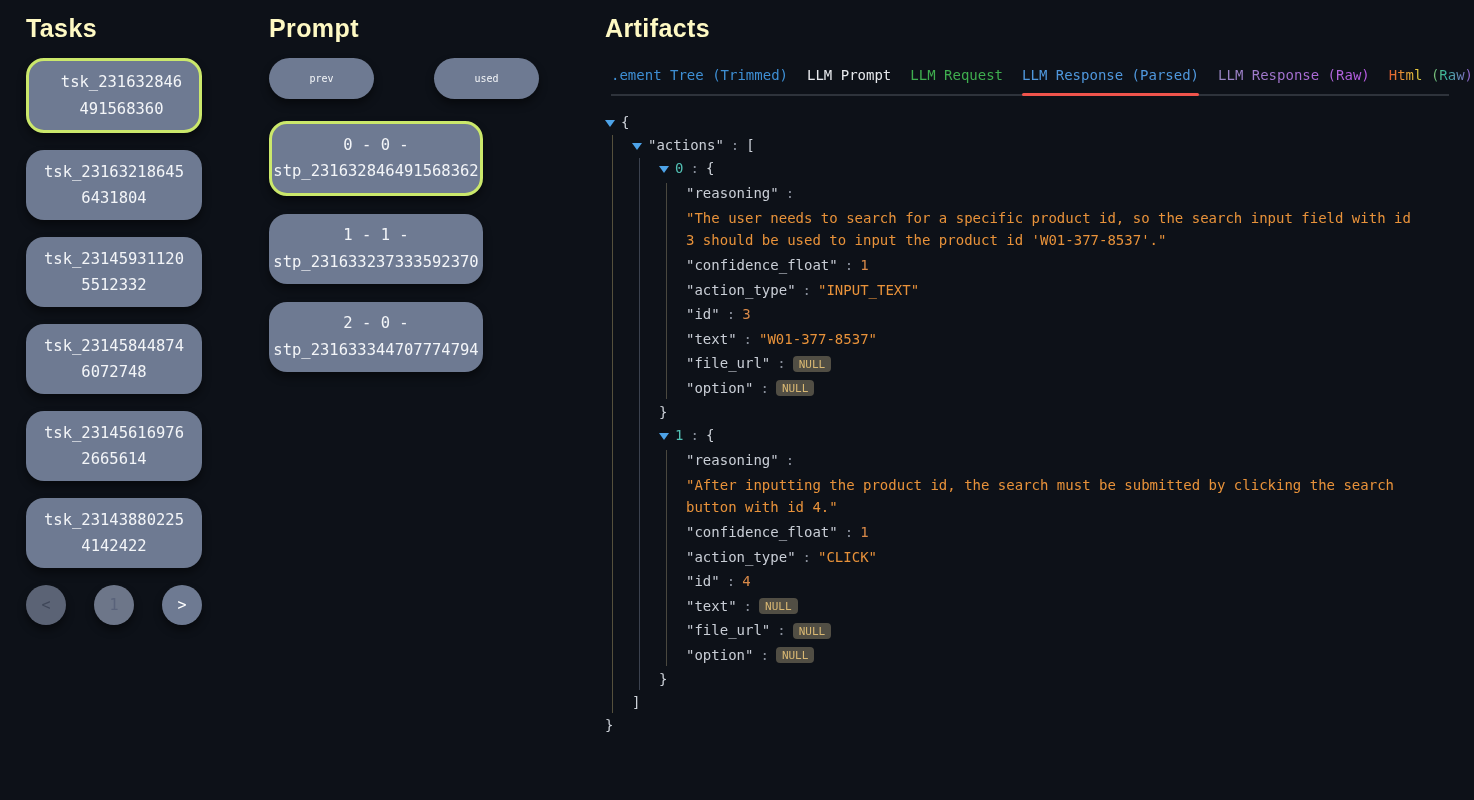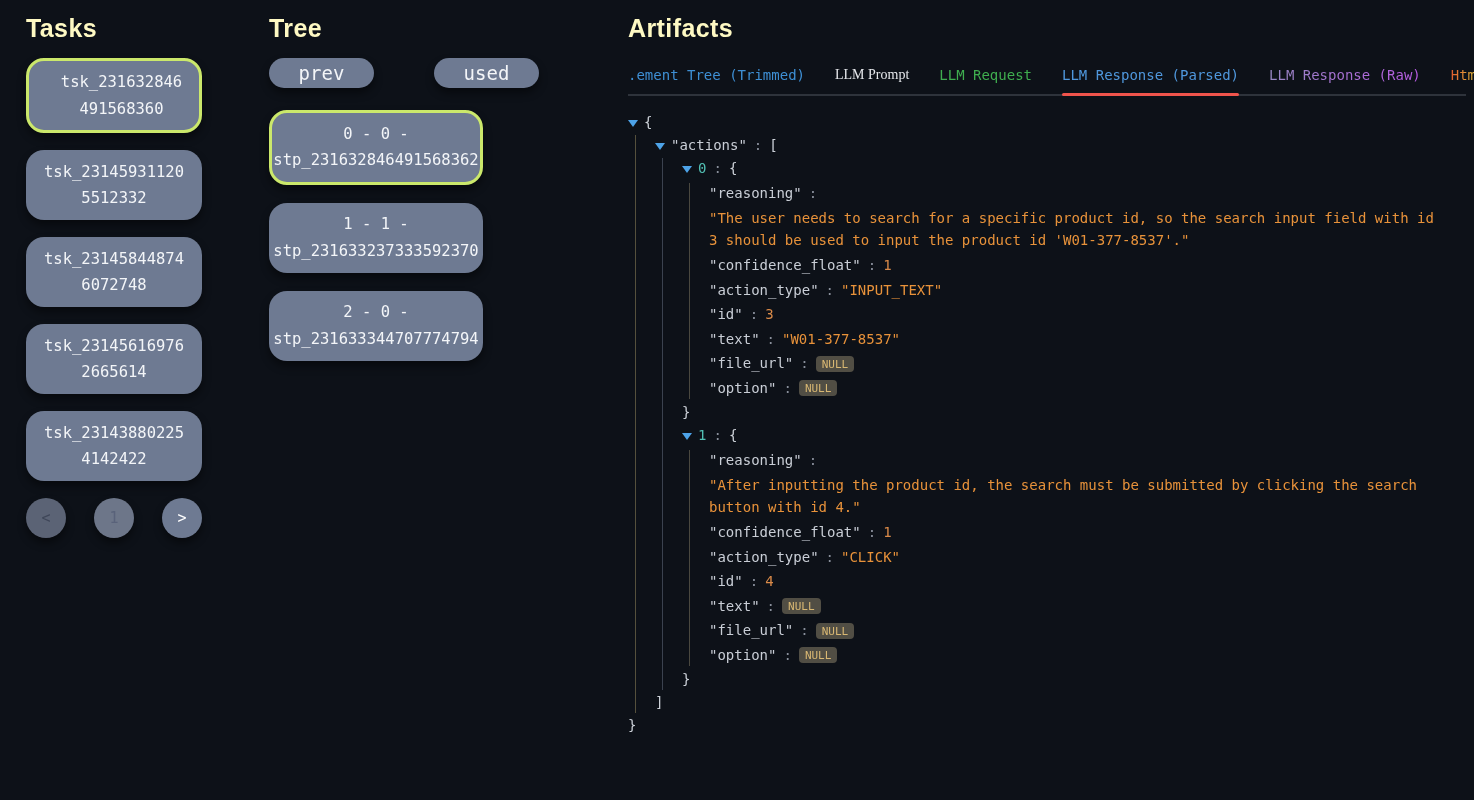--- a/index.html
+++ b/index.html
@@ -7,21 +7,21 @@
     position:relative;
     width:1474px;height:800px;
     background:#0d1118;
     font-family:"DejaVu Sans Mono", monospace;
     overflow:hidden;
     -webkit-font-smoothing:antialiased;
   }
   .col{position:absolute;top:0;}
   .tasks-col{left:26px;width:176px;}
   .steps-col{left:269px;width:270px;}
-  .artifacts-col{left:628px;width:840px;}
+  .artifacts-col{left:605px;width:840px;}
 
   .section-title{
     font-family:"Liberation Sans", sans-serif;
     font-size:25px;font-weight:600;color:#fef9c3;
     margin:14px 0 0 0;letter-spacing:.4px;
   }
 
   
   .pill{
     display:flex;align-items:center;justify-content:center;text-align:center;
@@ -36,28 +36,28 @@
   }
   .selected{border:3px solid #cbe86b;padding-left:31px;}
 
   .pagination{display:flex;justify-content:space-between;width:176px;margin-top:8px;}
   .page-btn{width:40px;height:40px;border-radius:50%;font-size:15px;padding:0;}
   .page-btn.dim{background:#5b6375;color:#3f4759;}
   .page-btn.current{background:#6d7689;color:#59627a;}
   .page-btn.nextp{background:#6e7a92;color:#ffffff;}
 
   .nav-row{display:flex;justify-content:space-between;margin:15px 0 22px 0;}
-  .nav-btn{width:105px;height:30px;border-radius:21px;font-size:19px;padding:0;}
+  .nav-btn{width:105px;height:41px;border-radius:21px;font-size:10px;padding:0;}
   .step-btn{
     width:214px;min-height:70px;margin-bottom:18px;
     font-size:15.5px;line-height:1.7;padding:8px 18px;overflow-wrap:break-word;
   }
 
   
-  .tabs{display:flex;gap:30px;margin-top:24px;border-bottom:2px solid #2e333b;width:838px;}
+  .tabs{display:flex;gap:19px;margin-top:24px;border-bottom:2px solid #2e333b;width:838px;margin-left:6px;}
   .tab{font-size:14px;padding-bottom:11px;white-space:nowrap;position:relative;cursor:pointer;}
   .tab.active::after{content:"";position:absolute;left:0;right:0;bottom:-2px;height:3px;background:#f0544c;border-radius:2px;}
   .tab.grad{-webkit-background-clip:text;background-clip:text;color:transparent;text-align:center;}
 
   
   .tree{margin-top:16px;font-size:14px;}
   .tl{line-height:21px;margin:2px 0;white-space:nowrap;}
   .tl.prop{margin:3.5px 0;}
   .key{color:#c9ced6;}
   .colon{color:#8a909c;margin:0 7px;}
@@ -78,50 +78,51 @@
   .children.g1{border-color:#3b424f;}
   .children.g2{border-color:#4a483f;}
 </style>
 </head>
 <body>
 
 <div class="col tasks-col">
   <h1 class="section-title">Tasks</h1>
   <div class="task-list" id="task-list">
       <button class="pill task-btn selected">tsk_231632846491568360</button>
+      <button class="pill task-btn">tsk_231632186456431804</button>
       <button class="pill task-btn">tsk_231459311205512332</button>
       <button class="pill task-btn">tsk_231458448746072748</button>
       <button class="pill task-btn">tsk_231456169762665614</button>
       <button class="pill task-btn">tsk_231438802254142422</button>
     </div>
   <div class="pagination">
     <button class="pill page-btn dim">&lt;</button>
     <button class="pill page-btn current">1</button>
     <button class="pill page-btn nextp">&gt;</button>
   </div>
 </div>
 
 <div class="col steps-col">
-  <h1 class="section-title">Tree</h1>
+  <h1 class="section-title">Prompt</h1>
   <div class="nav-row">
     <button class="pill nav-btn">prev</button>
     <button class="pill nav-btn">used</button>
   </div>
   <div id="step-list">
       <button class="pill step-btn selected">0 - 0 - stp_231632846491568362</button>
       <button class="pill step-btn">1 - 1 - stp_231633237333592370</button>
       <button class="pill step-btn">2 - 0 - stp_231633344707774794</button>
     </div>
 </div>
 
 <div class="col artifacts-col">
   <h1 class="section-title">Artifacts</h1>
   <div class="tabs" id="tab-row">
       <div class="tab" style="color: rgb(62, 143, 212);">.ement Tree (Trimmed)</div>
-      <div class="tab" style="color: rgb(230, 232, 236); font-family: Liberation Serif, serif;">LLM Prompt</div>
+      <div class="tab" style="color: rgb(230, 232, 236);">LLM Prompt</div>
       <div class="tab" style="color: rgb(63, 174, 79);">LLM Request</div>
       <div class="tab active" style="color: rgb(79, 151, 220);">LLM Response (Parsed)</div>
       <div class="tab grad" style="background-image: linear-gradient(90deg, rgb(152, 135, 196), rgb(185, 91, 228));">LLM Response (Raw)</div>
       <div class="tab grad" style="background-image: linear-gradient(90deg, rgb(224, 92, 47), rgb(232, 201, 61), rgb(53, 184, 158), rgb(155, 89, 208));">Html (Raw)</div>
     </div>
   <div class="tree" id="json-tree">
       <div class="tl head"><span class="tri"></span><span class="brace">{</span></div>
       <div class="children g0">
         <div class="tl head"><span class="tri"></span><span class="key">"actions"</span><span class="colon">:</span><span class="brace">[</span></div>
         <div class="children g1">

